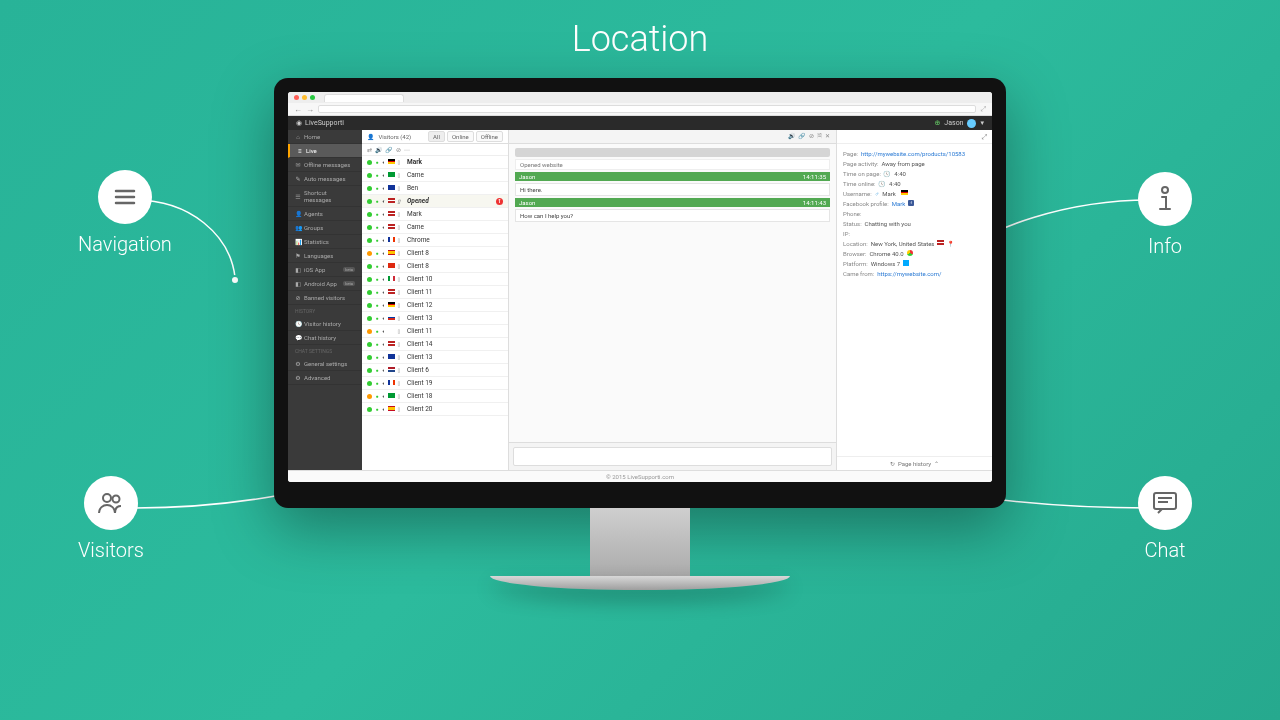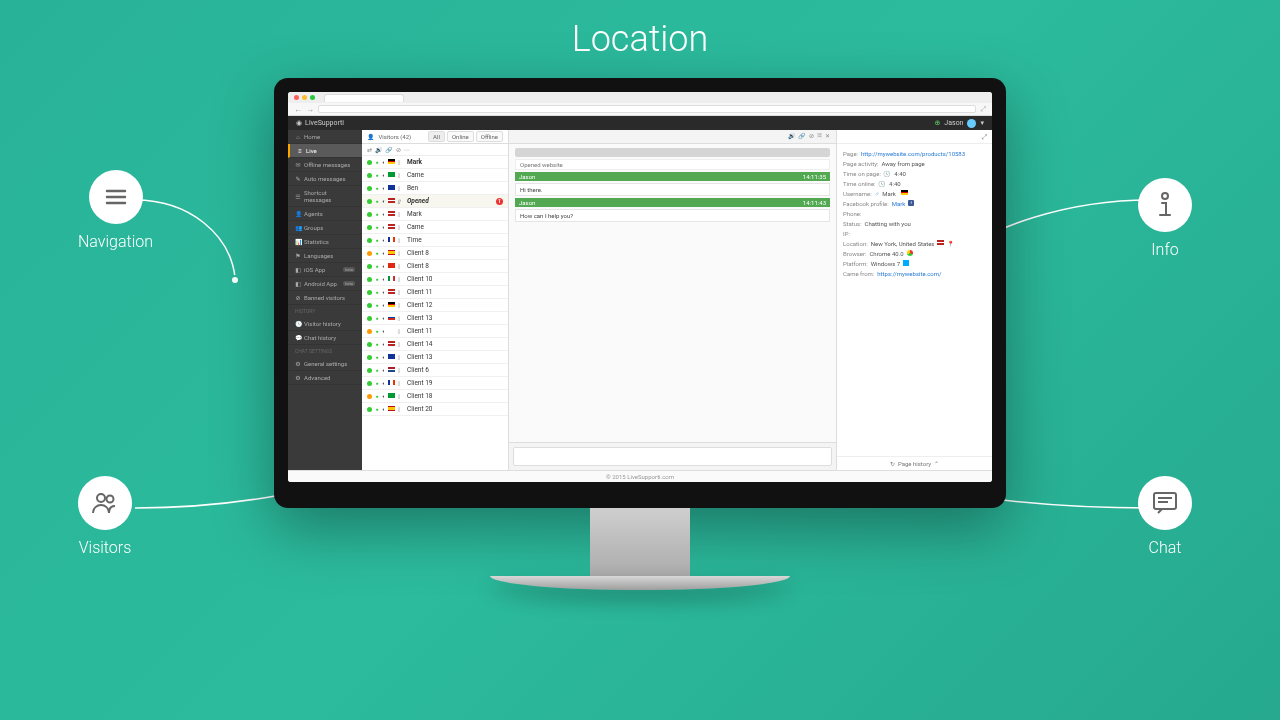--- a/index.html
+++ b/index.html
@@ -1,23 +1,23 @@
 <!DOCTYPE html>
 <html><head>
 <meta charset="utf-8">
 <style>
 *{margin:0;padding:0;box-sizing:border-box;font-family:-apple-system,BlinkMacSystemFont,"Segoe UI",Roboto,sans-serif}
 body{width:1280px;height:720px;background:#2bb79a;background:linear-gradient(135deg,#28b398 0%,#2cbb9d 50%,#26a98e 100%);overflow:hidden;position:relative}
 .page-title{text-align:center;color:#fff;font-size:36px;font-weight:300;padding-top:18px}
 
 .callout{position:absolute;color:#fff;text-align:center}
 .callout-circle{width:54px;height:54px;background:#fff;border-radius:50%;display:flex;align-items:center;justify-content:center;margin:0 auto 8px;color:#555}
-.callout-label{font-size:16px;font-weight:300}
+.callout-label{font-size:20px;font-weight:300}
 .co-nav{left:78px;top:170px}
-.co-info{right:88px;top:178px}
+.co-info{right:88px;top:172px}
 .co-vis{left:78px;top:476px}
 .co-chat{right:88px;top:476px}
 .curve{position:absolute;pointer-events:none}
 .curve path{stroke:#fff;stroke-width:1.5;fill:none}
 .curve circle{fill:#fff;stroke:#2bb79a;stroke-width:2}
 
 .monitor{position:absolute;left:274px;top:78px;width:732px}
 .bezel{background:#111;border-radius:14px;padding:14px 14px 26px;box-shadow:0 20px 60px rgba(0,0,0,0.35)}
 .screen{background:#fff;border-radius:3px;height:390px;overflow:hidden;display:flex;flex-direction:column;font-size:7px;color:#333}
 .stand-neck{width:100px;height:70px;background:linear-gradient(#cfcfcf,#aaa);margin:0 auto}
@@ -347,21 +347,21 @@
                 <span class="vis-name">Came</span>
               </div>
               <div class="vis-row">
                 <span class="status-dot sd-g"></span>
                 <span class="mini-icons">
                   <span class="mi" style="color:#3c3">●</span>
                   <span class="mi">◐</span>
                   <span class="flag fr"></span>
                   <span class="mi" style="color:#888">▯</span>
                 </span>
-                <span class="vis-name">Time</span>
+                <span class="vis-name">Chrome</span>
               </div>
               <div class="vis-row">
                 <span class="status-dot sd-o"></span>
                 <span class="mini-icons">
                   <span class="mi" style="color:#3c3">●</span>
                   <span class="mi">◐</span>
                   <span class="flag es"></span>
                   <span class="mi" style="color:#888">▯</span>
                 </span>
                 <span class="vis-name">Client 8</span>

